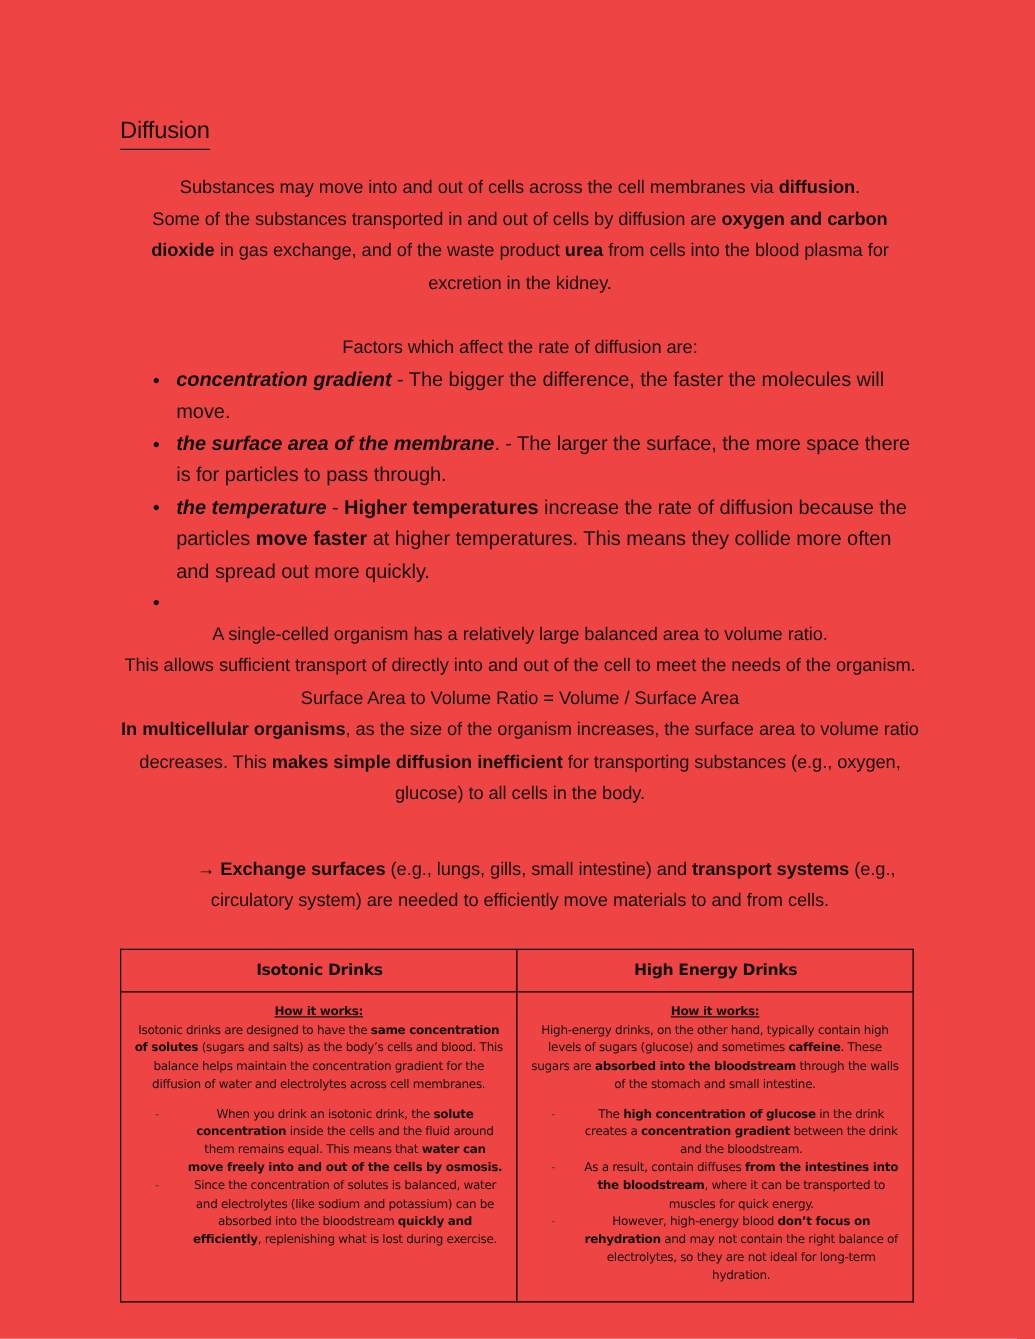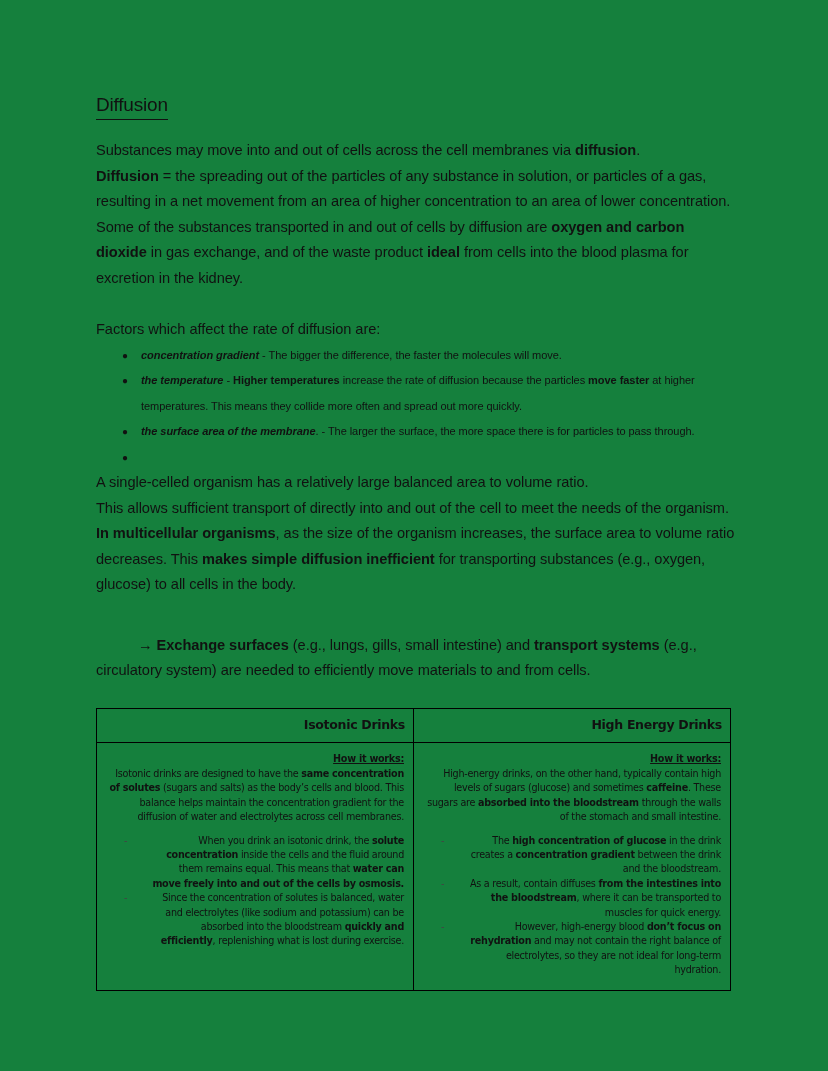--- a/index.html
+++ b/index.html
@@ -14,21 +14,21 @@
     position: relative;
     font-family: "Liberation Sans", sans-serif;
     color: #111111;
     overflow: hidden;
   }
   .page {
     position: absolute;
     left: 0; top: 0;
     width: 828px;
     height: 1071px;
-    background: #15803d;
+    background: #ef4444;
   }
   .content {
     position: absolute;
     left: 96px;
     top: 92px;
     width: 640px;
   }
 
   
   .doc-title {
@@ -41,40 +41,40 @@
     display: inline-block;
     border-bottom: 1.5px solid #111111;
     padding-bottom: 1px;
   }
 
   
   .para {
     font-size: 14.6px;
     line-height: 25.5px;
     margin: 0;
-    text-align: left;
+    text-align: center;
     letter-spacing: -0.05px;
   }
   .para.spaced-above { margin-top: 26px; }
   .centered { text-align: center; }
   .indent-arrow { text-indent: 42px; margin-top: 35px; }
 
   b, strong { font-weight: 700; }
   .bi { font-weight: 700; font-style: italic; }
 
   
   ul.main-list {
     list-style: none;
     margin: 0;
     padding: 0;
   }
   ul.main-list > li {
     position: relative;
     padding-left: 45px;
-    font-size: 11px;
+    font-size: 16px;
     line-height: 25.5px;
     letter-spacing: -0.05px;
   }
   ul.main-list > li:before {
     content: "\25CF";
     position: absolute;
     left: 26px;
     top: 0;
     font-size: 10px;
     line-height: 25.5px;
@@ -90,21 +90,21 @@
     border-collapse: collapse;
     table-layout: fixed;
     border: 1.3px solid #000000;
   }
   .drinks-table col.c1 { width: 317px; }
   .drinks-table col.c2 { width: 317px; }
   .drinks-table th,
   .drinks-table td {
     border: 1.3px solid #000000;
     vertical-align: top;
-    text-align: right;
+    text-align: center;
   }
   .drinks-table th {
     font-family: "DejaVu Sans", sans-serif;
     font-size: 12.5px;
     font-weight: 700;
     padding: 8px 8px 10px 9px;
     letter-spacing: -0.3px;
   }
   .drinks-table td {
     padding: 9px 9px 12px 9px;
@@ -148,35 +148,35 @@
 
 <div class="page">
   <div class="content">
 
     <div>
       <h1 class="doc-title">Diffusion</h1>
     </div>
 
     <p class="para"><span>Substances may move into and out of cells across the cell membranes via </span><b>diffusion</b><span>.</span></p>
 
-    <p class="para"><b>Diffusion</b><span> = the spreading out of the particles of any substance in solution, or particles of a gas, resulting in a net movement from an area of higher concentration to an area of lower concentration.</span></p>
-
-    <p class="para"><span>Some of the substances transported in and out of cells by diffusion are </span><b>oxygen and carbon dioxide</b><span> in gas exchange, and of the waste product </span><b>ideal</b><span> from cells into the blood plasma for excretion in the kidney.</span></p>
+
+    <p class="para"><span>Some of the substances transported in and out of cells by diffusion are </span><b>oxygen and carbon dioxide</b><span> in gas exchange, and of the waste product </span><b>urea</b><span> from cells into the blood plasma for excretion in the kidney.</span></p>
 
     <p class="para spaced-above">Factors which affect the rate of diffusion are:</p>
 
     <ul class="main-list">
       <li><span class="bi">concentration gradient</span><span> - The bigger the difference, the faster the molecules will move.</span></li>
+      <li><span class="bi">the surface area of the membrane</span><span>. - The larger the surface, the more space there is for particles to pass through.</span></li>
       <li><span class="bi">the temperature</span><span> - </span><b>Higher temperatures</b><span> increase the rate of diffusion because the particles </span><b>move faster</b><span> at higher temperatures. This means they collide more often and spread out more quickly.</span></li>
-      <li><span class="bi">the surface area of the membrane</span><span>. - The larger the surface, the more space there is for particles to pass through.</span></li>
       <li class="empty-bullet"><span></span></li>
     </ul>
 
     <p class="para">A single-celled organism has a relatively large balanced area to volume ratio.</p>
     <p class="para">This allows sufficient transport of directly into and out of the cell to meet the needs of the organism.</p>
+    <p class="para centered">Surface Area to Volume Ratio = Volume / Surface Area</p>
 
 
     <p class="para"><b>In multicellular organisms</b><span>, as the size of the organism increases, the surface area to volume ratio decreases. This </span><b>makes simple diffusion inefficient</b><span> for transporting substances (e.g., oxygen, glucose) to all cells in the body.</span></p>
 
     <p class="para indent-arrow"><span>→ </span><b>Exchange surfaces</b><span> (e.g., lungs, gills, small intestine) and </span><b>transport systems</b><span> (e.g., circulatory system) are needed to efficiently move materials to and from cells.</span></p>
 
     <table class="drinks-table">
       <colgroup>
           <col class="c1">
           <col class="c2">

